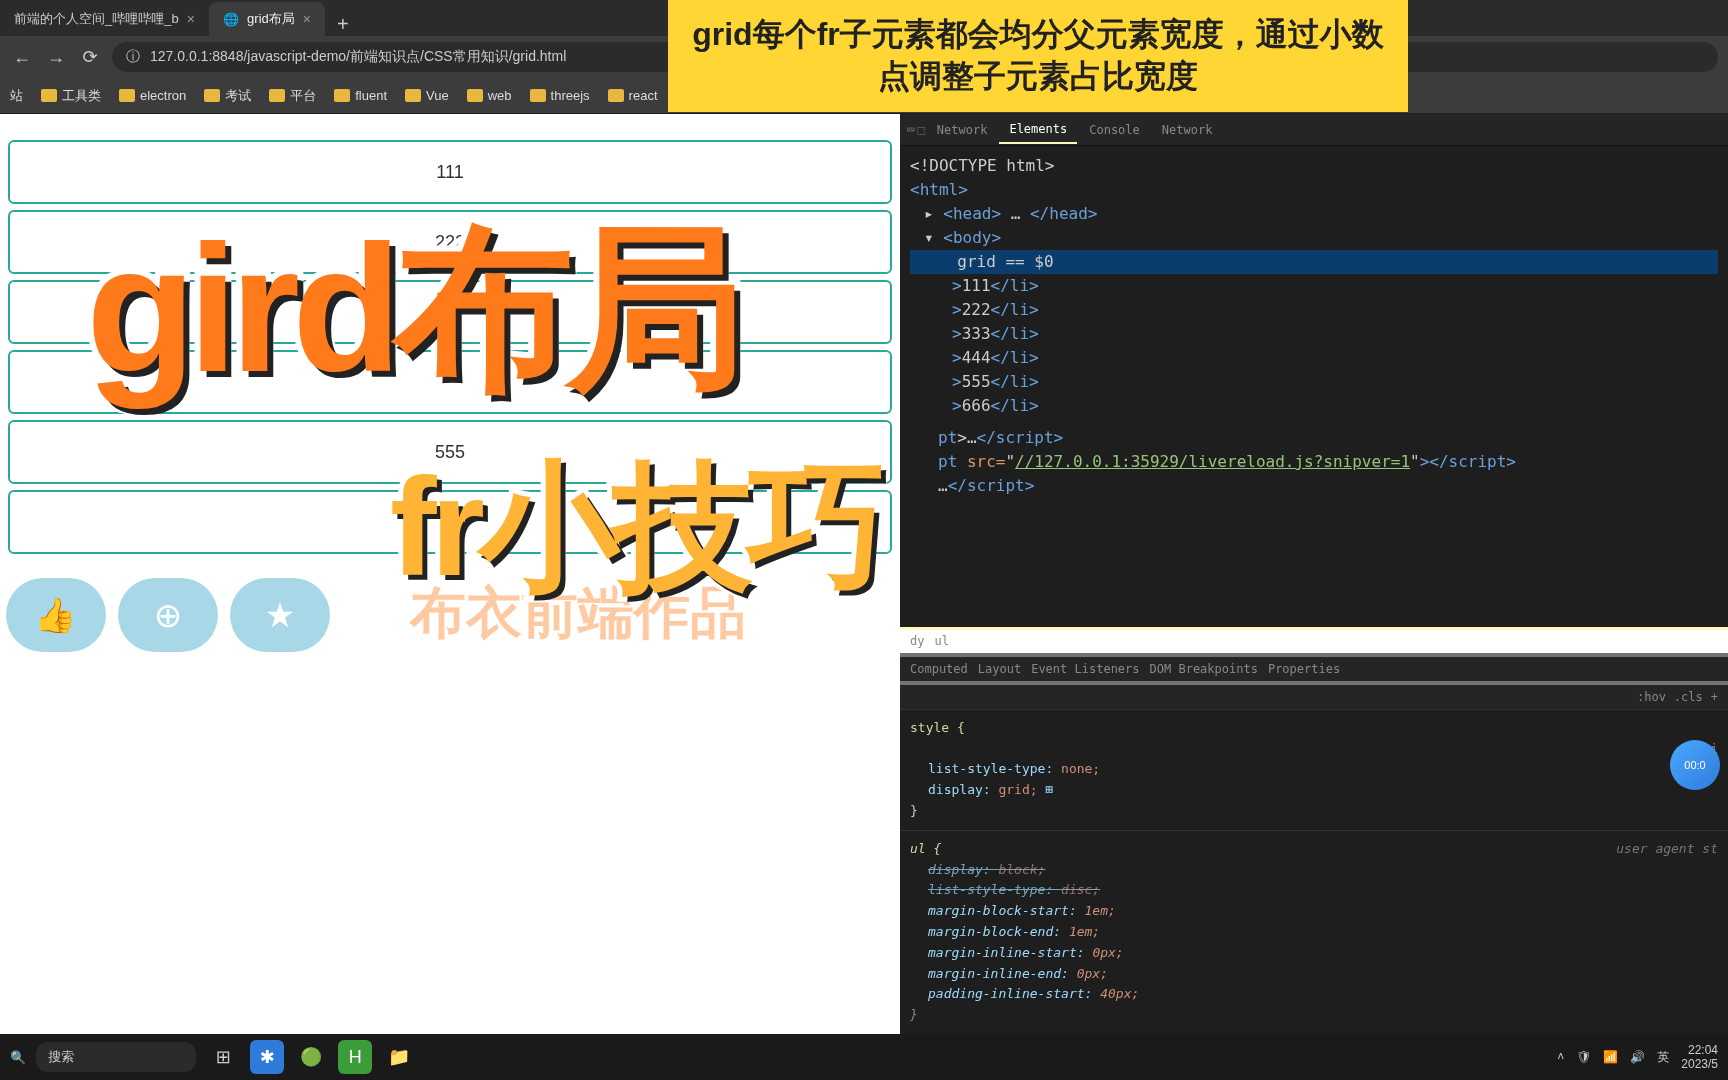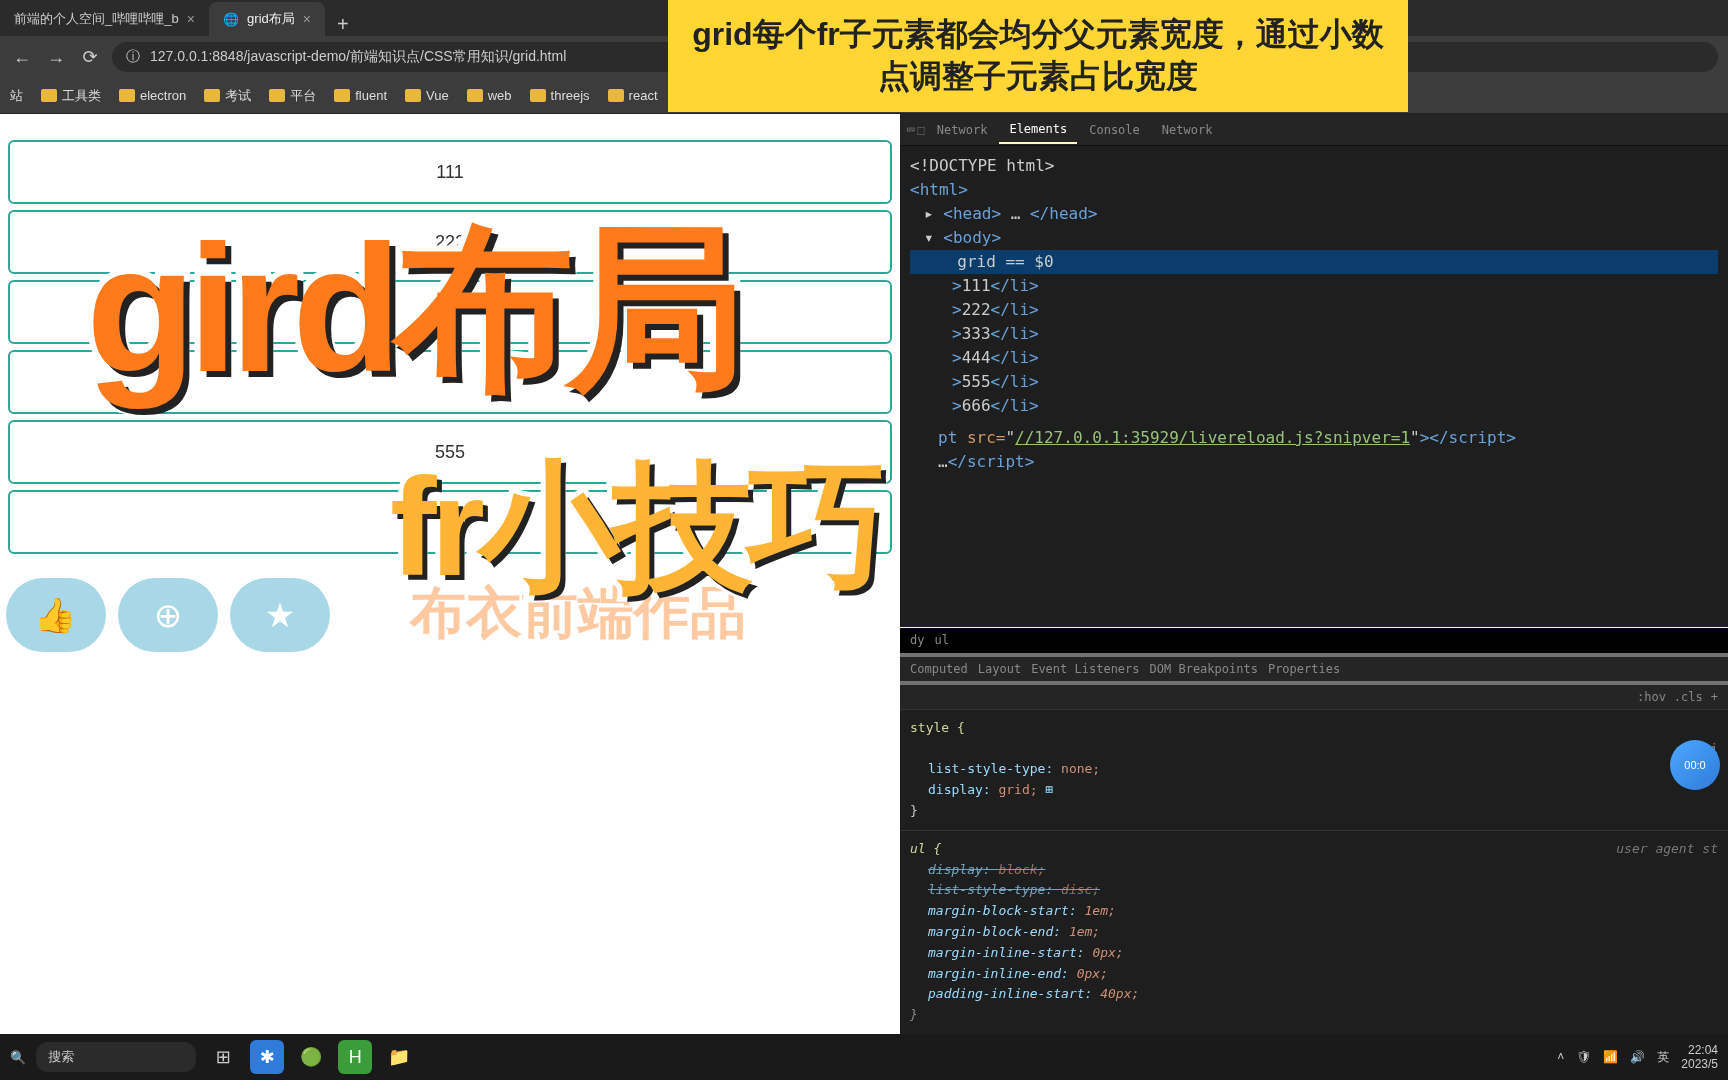--- a/index.html
+++ b/index.html
@@ -34,21 +34,21 @@
 .dt-tab { padding: 6px 10px; }
 .dt-tab.active { color: #fff; border-bottom: 2px solid #fef9c3; }
 .dt-elements { flex: 1; padding: 8px 10px; overflow: hidden; line-height: 1.5; font-size: 16px; }
 .dt-elements .tag { color: #6aa0d8; }
 .dt-elements .sel { background: #0a3d6b; }
 .dt-elements .txt { color: #ccc; }
 .dt-elements .attr { color: #d19a66; }
 .dt-elements .str { color: #98c379; text-decoration: underline; }
 .indent1 { padding-left: 14px; } .indent2 { padding-left: 28px; } .indent3 { padding-left: 42px; }
 
-.dt-crumb { height: 26px; background: #000000; border-top: 1px solid #fef9c3; display: flex; align-items: center; padding: 0 10px; color: #888; font-size: 12px; gap: 10px; }
+.dt-crumb { height: 26px; background: #ffffff; border-top: 3px solid #fef9c3; display: flex; align-items: center; padding: 0 10px; color: #888; font-size: 12px; gap: 10px; }
 
 .styles-header { height: 28px; background: #252526; display: flex; align-items: center; padding: 0 10px; color: #888; font-size: 12px; gap: 10px; border-top: 4px solid #737373; }
 .styles-header .right { margin-left: auto; display: flex; gap: 8px; color: #888; }
 .styles { padding: 8px 10px; font-size: 13px; line-height: 1.6; border-top: 1px solid #333; }
 .sel-rule { color: #d4d4a2; }
 .prop { color: #9cdcfe; padding-left: 18px; }
 .val { color: #ce9178; }
 .struck { text-decoration: line-through; opacity: 0.7; }
 .ua { color: #888; font-style: italic; }
 .ua-label { float: right; color: #777; font-style: italic; }
@@ -188,20 +188,21 @@
       <div class="indent1">▸ <span class="tag">&lt;head&gt;</span> <span class="txt">…</span> <span class="tag">&lt;/head&gt;</span></div>
       <div class="indent1">▾ <span class="tag">&lt;body&gt;</span></div>
       <div class="indent2 sel">&nbsp;&nbsp;<span>grid</span> <span class="txt">== $0</span></div>
       <div class="indent3"><span class="tag">&gt;</span><span class="txt">111</span><span class="tag">&lt;/li&gt;</span></div>
       <div class="indent3"><span class="tag">&gt;</span><span class="txt">222</span><span class="tag">&lt;/li&gt;</span></div>
       <div class="indent3"><span class="tag">&gt;</span><span class="txt">333</span><span class="tag">&lt;/li&gt;</span></div>
       <div class="indent3"><span class="tag">&gt;</span><span class="txt">444</span><span class="tag">&lt;/li&gt;</span></div>
       <div class="indent3"><span class="tag">&gt;</span><span class="txt">555</span><span class="tag">&lt;/li&gt;</span></div>
       <div class="indent3"><span class="tag">&gt;</span><span class="txt">666</span><span class="tag">&lt;/li&gt;</span></div>
       <div class="indent2" style="height:8px"></div>
+      <div class="indent2"><span class="tag">pt</span><span class="txt">&gt;…</span><span class="tag">&lt;/script&gt;</span></div>
       <div class="indent2"><span class="tag">pt</span> <span class="attr">src=</span>"<span class="str">//127.0.0.1:35929/livereload.js?snipver=1</span>"<span class="tag">&gt;&lt;/script&gt;</span></div>
       <div class="indent2"><span class="txt">…</span><span class="tag">&lt;/script&gt;</span></div>
     </div>
 
     <div class="dt-crumb">
       <span>dy</span>
       <span>ul</span>
     </div>
 
     <div class="styles-header">

